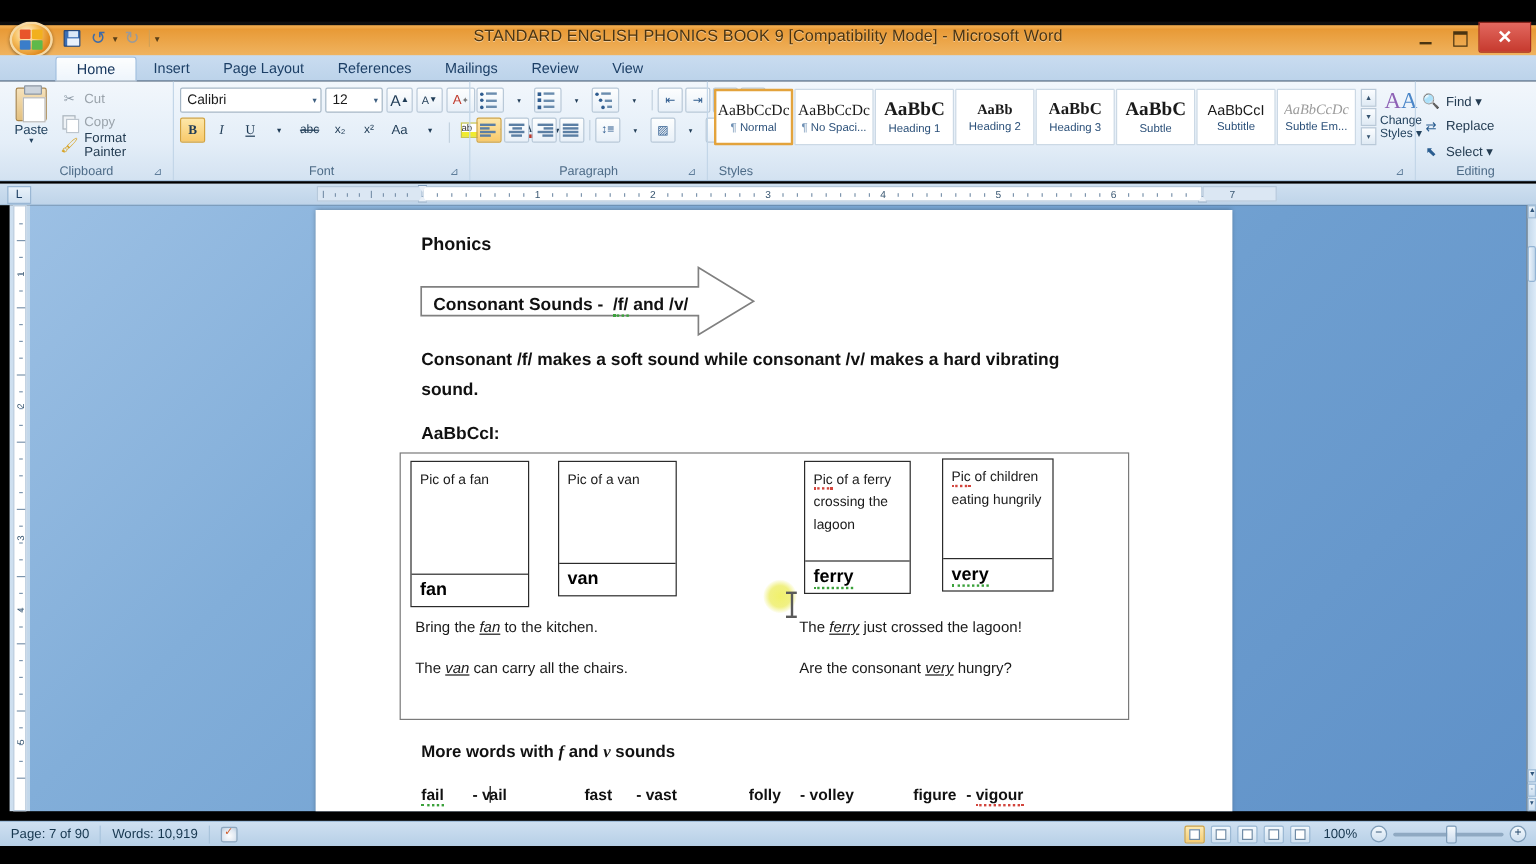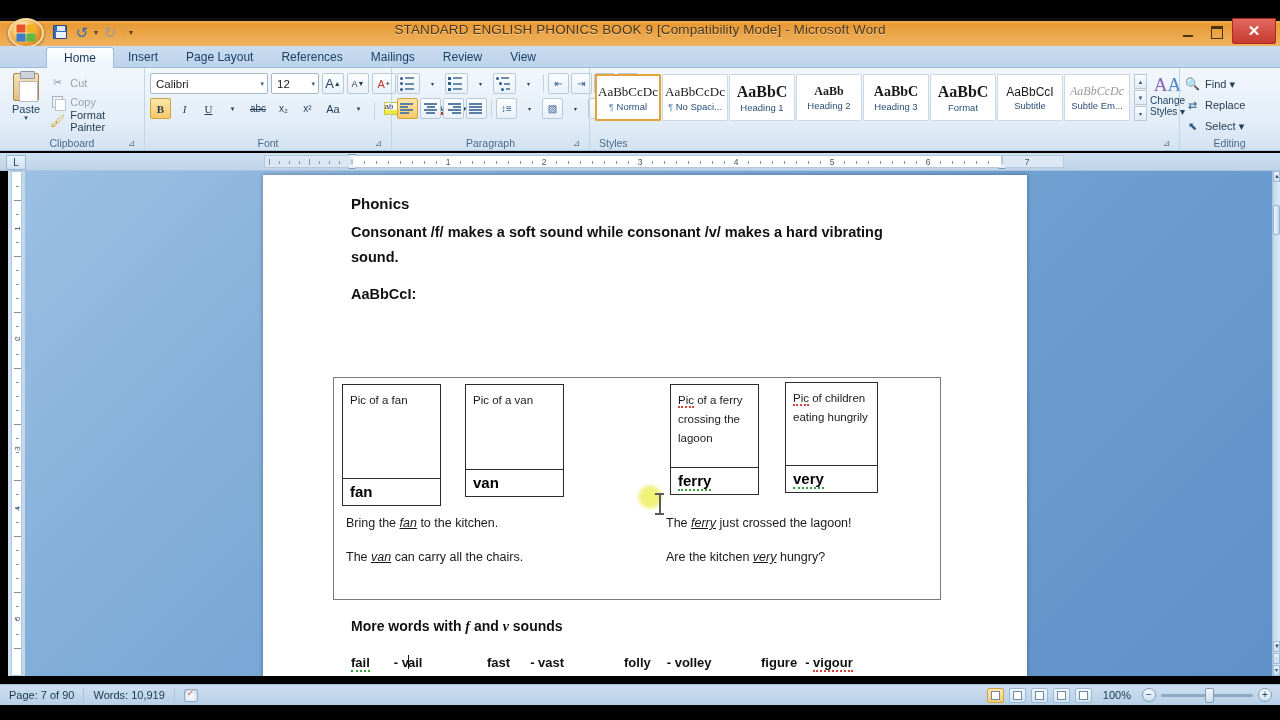--- a/index.html
+++ b/index.html
@@ -611,21 +611,21 @@
           <div class="stylebox">
             <span class="sb-sample" style="font-size:12px;font-weight:bold">AaBb</span>
             <span class="sb-name">Heading 2</span>
           </div>
           <div class="stylebox">
             <span class="sb-sample" style="font-size:14px;font-weight:bold">AaBbC</span>
             <span class="sb-name">Heading 3</span>
           </div>
           <div class="stylebox">
             <span class="sb-sample" style="font-size:16px;font-weight:bold">AaBbC</span>
-            <span class="sb-name">Format</span>
+            <span class="sb-name">Subtle</span>
           </div>
           <div class="stylebox">
             <span class="sb-sample" style="font-family:'Liberation Sans',sans-serif;font-size:12px">AaBbCcI</span>
             <span class="sb-name">Subtitle</span>
           </div>
           <div class="stylebox">
             <span class="sb-sample" style="font-style:italic;color:#9a9a9a;font-size:12px">AaBbCcDc</span>
             <span class="sb-name">Subtle Em...</span>
           </div>
         </div>
@@ -787,20 +787,26 @@
       <div class="rv-num" style="top:442px">5</div>
     </div>
   </div>
 
   <div class="docarea">
     <div class="page">
       <div class="page-inner">
 
         <div class="doc-text p-phonics">Phonics</div>
 
+        <div class="banner">
+          <svg width="280" height="62" viewBox="0 0 280 62">
+            <path d="M1,19 L232,19 L232,3 L278,31 L232,59 L232,43 L1,43 Z" fill="#ffffff" stroke="#808080" stroke-width="1.4"></path>
+          </svg>
+          <div class="banner-text">Consonant Sounds -&nbsp;&nbsp;<span class="sq-green">/f/</span> and /v/</div>
+        </div>
 
         <div class="doc-text p-body">Consonant /f/ makes a soft sound while consonant /v/ makes a hard vibrating sound.</div>
 
         <div class="doc-text p-examples">AaBbCcI:</div>
       </div>
 
       <div class="tbl">
         <div class="cells">
 
           <div class="cellwrap" style="width:123px">
@@ -832,21 +838,21 @@
           </div>
         </div>
 
         <div class="sentences">
           <div class="srow">
             <div class="s1"><span>Bring the </span><em class="w">fan</em><span> to the kitchen.</span></div>
             <div><span>The </span><em class="w">ferry</em><span> just crossed the lagoon!</span></div>
           </div>
           <div class="srow">
             <div class="s1"><span>The </span><em class="w">van</em><span> can carry all the chairs.</span></div>
-            <div><span>Are the kitchen </span><em class="w">very</em><span> hungry?</span></div>
+            <div><span>Are the consonant </span><em class="w">very</em><span> hungry?</span></div>
           </div>
         </div>
       </div>
 
       <div class="more-head"><span>More words with </span><i>f</i><span> and </span><i>v</i><span> sounds</span></div>
 
       <div class="word-pairs">
         <div class="wp" style="width:136px">
           <span class="lhs sq-green">fail</span>
           <span style="width:24px"></span>

